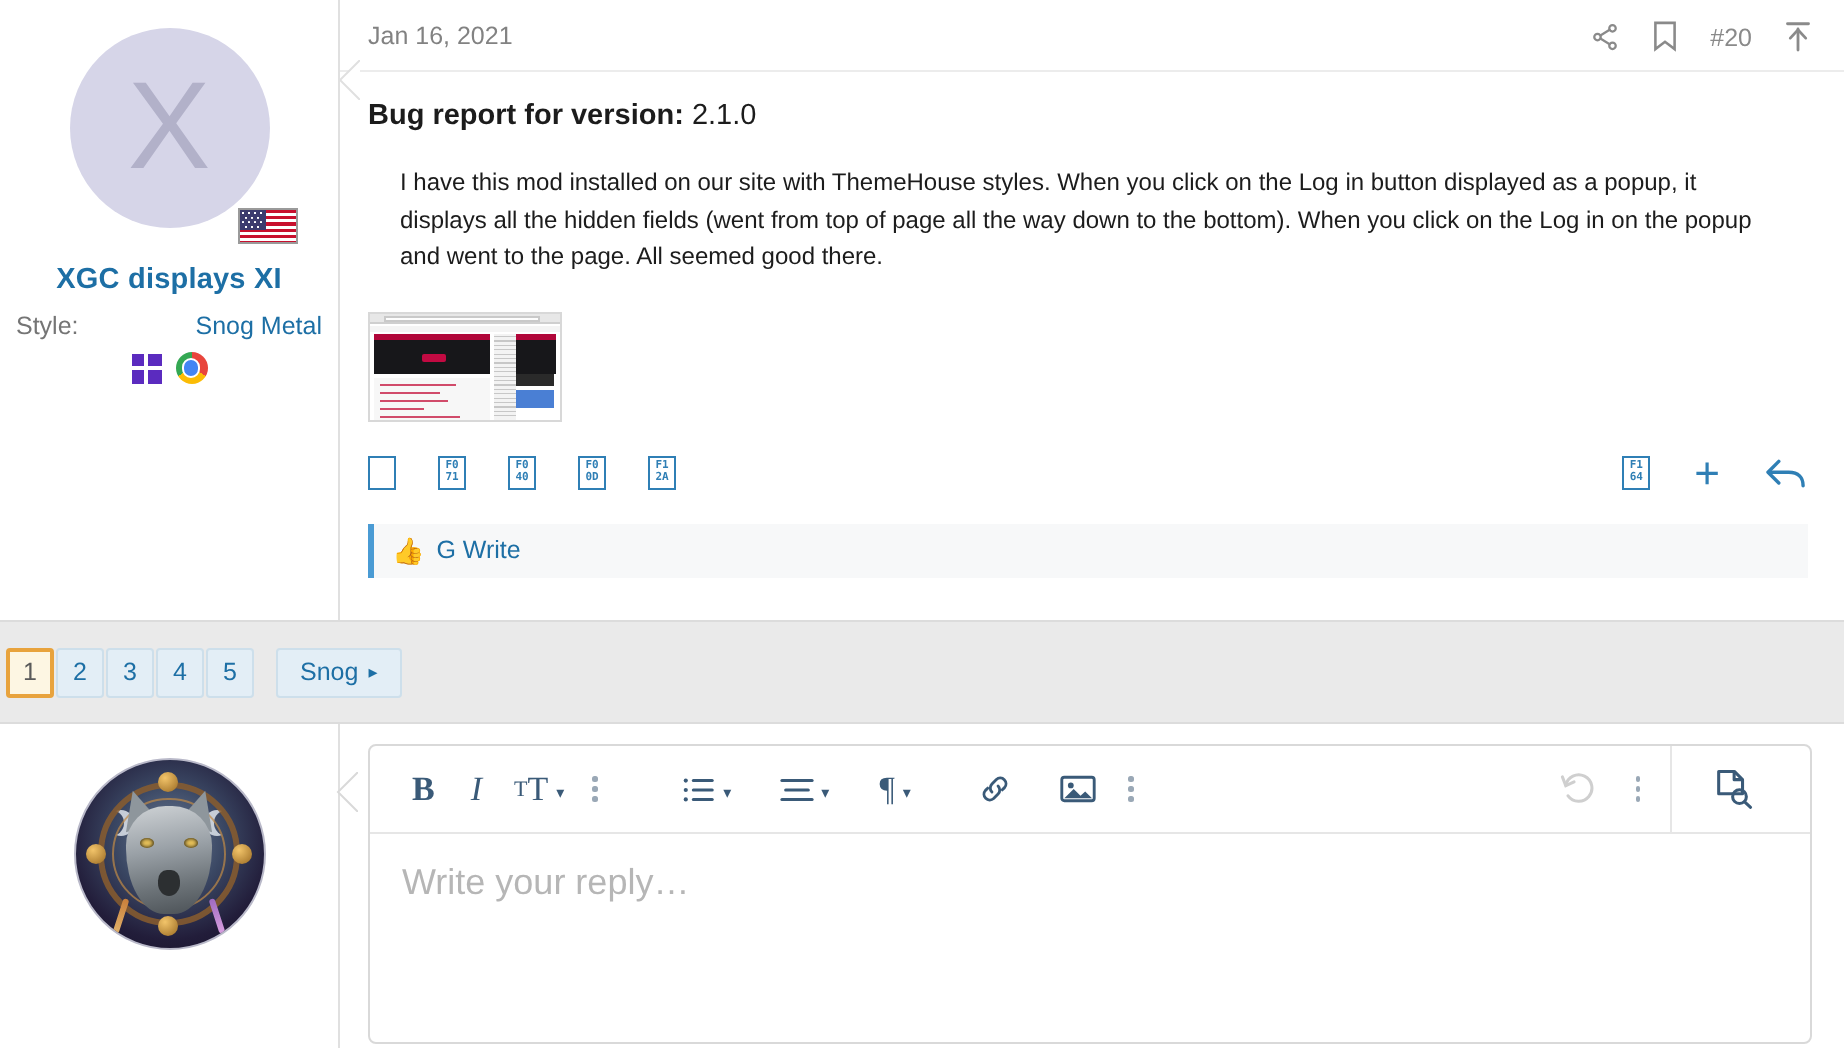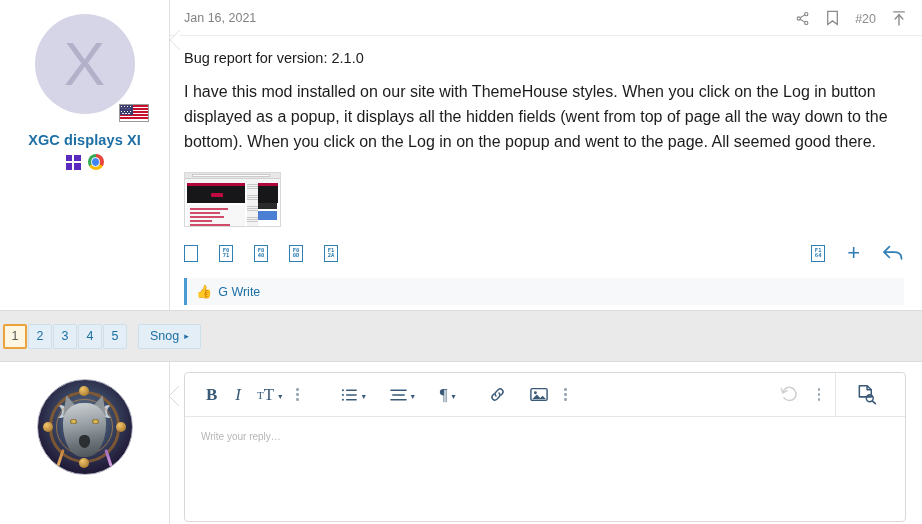--- a/index.html
+++ b/index.html
@@ -85,22 +85,22 @@
     height:36px; border-bottom:1px solid #ececec;
     display:flex; align-items:center; padding:0 16px 0 14px;
     font-size:12.5px; color:#828282;
   }
   .post-header .spacer { flex:1; }
   .hdr-icons { display:flex; align-items:flex-end; gap:16px; color:#8a8a8a; }
   .hdr-icons .num { font-size:12.5px; color:#8a8a8a; }
 
   .post-content { padding:14px 20px 0 14px; }
   .bug-line { font-size:14.5px; color:#1c1c1c; margin:0 0 14px 0; }
-  .bug-line b { font-weight:normal; }
-  .post-text { font-size:16px; color:#1c1c1c; line-height:1.55; margin:0; max-width:725px; }
+  .bug-line b { font-weight:bold; }
+  .post-text { font-size:12px; color:#1c1c1c; line-height:1.55; margin:16px; max-width:725px; }
 
   .attachment {
     margin-top:18px; width:97px; height:55px;
     border:1px solid #d8d8d8; background:#fff; overflow:hidden; position:relative;
   }
   .attachment .thumb { position:absolute; inset:0; }
   .thumb .browserbar { position:absolute; left:0; top:0; right:0; height:5.5px; background:#e7e7e7; border-bottom:1px solid #cfcfcf;}
   .thumb .urlbar { position:absolute; left:7px; top:1px; right:10px; height:3px; background:#fdfdfd; border:0.5px solid #c9c9c9; }
   .thumb .navbar { position:absolute; left:0; top:6px; right:0; height:3.5px; background:#f4f4f4; }
   .thumb .heroL { position:absolute; left:2px; top:10px; width:58px; height:20px; background:#17171a; }
@@ -225,40 +225,44 @@
   .vdots i { width:2.5px; height:2.5px; border-radius:50%; background:#9aa8b6; display:block; }
   .tb-gap { width:14px; }
   .tb-gap-lg { width:26px; }
   .tb-spacer { flex:1; }
   .undo { color:#cfcfcf; font-size:17px; padding:0 8px; }
   .preview-box {
     width:62px; height:44px; margin-left:4px;
     border-left:1px solid #e6e6e6;
     display:flex; align-items:center; justify-content:center; color:#3a5a78;
   }
-  .editor-area { padding:14px 16px; font-size:10px; color:#b6b6b6; }
+  .editor-area { padding:14px 16px; font-size:18px; color:#b6b6b6; }
 
   svg { display:block; }
 </style>
 </head>
 <body>
 
 <div class="page">
 
   <div class="post">
 
     <div class="post-user">
       <div class="avatar-wrap">
         <div class="avatar-x">X</div>
         <div class="flag">
           <div class="stripes"></div>
           <div class="canton"></div>
         </div>
       </div>
       <div class="username">XGC displays XI</div>
+      <div class="style-row">
+        <span class="style-label">Style:</span>
+        <span class="style-value">Snog Metal</span>
+      </div>
       <div class="os-icons">
         <span class="win-logo">
             <i></i>
             <i></i>
             <i></i>
             <i></i>
           </span>
         <span class="chrome-logo"></span>
       </div>
     </div>

